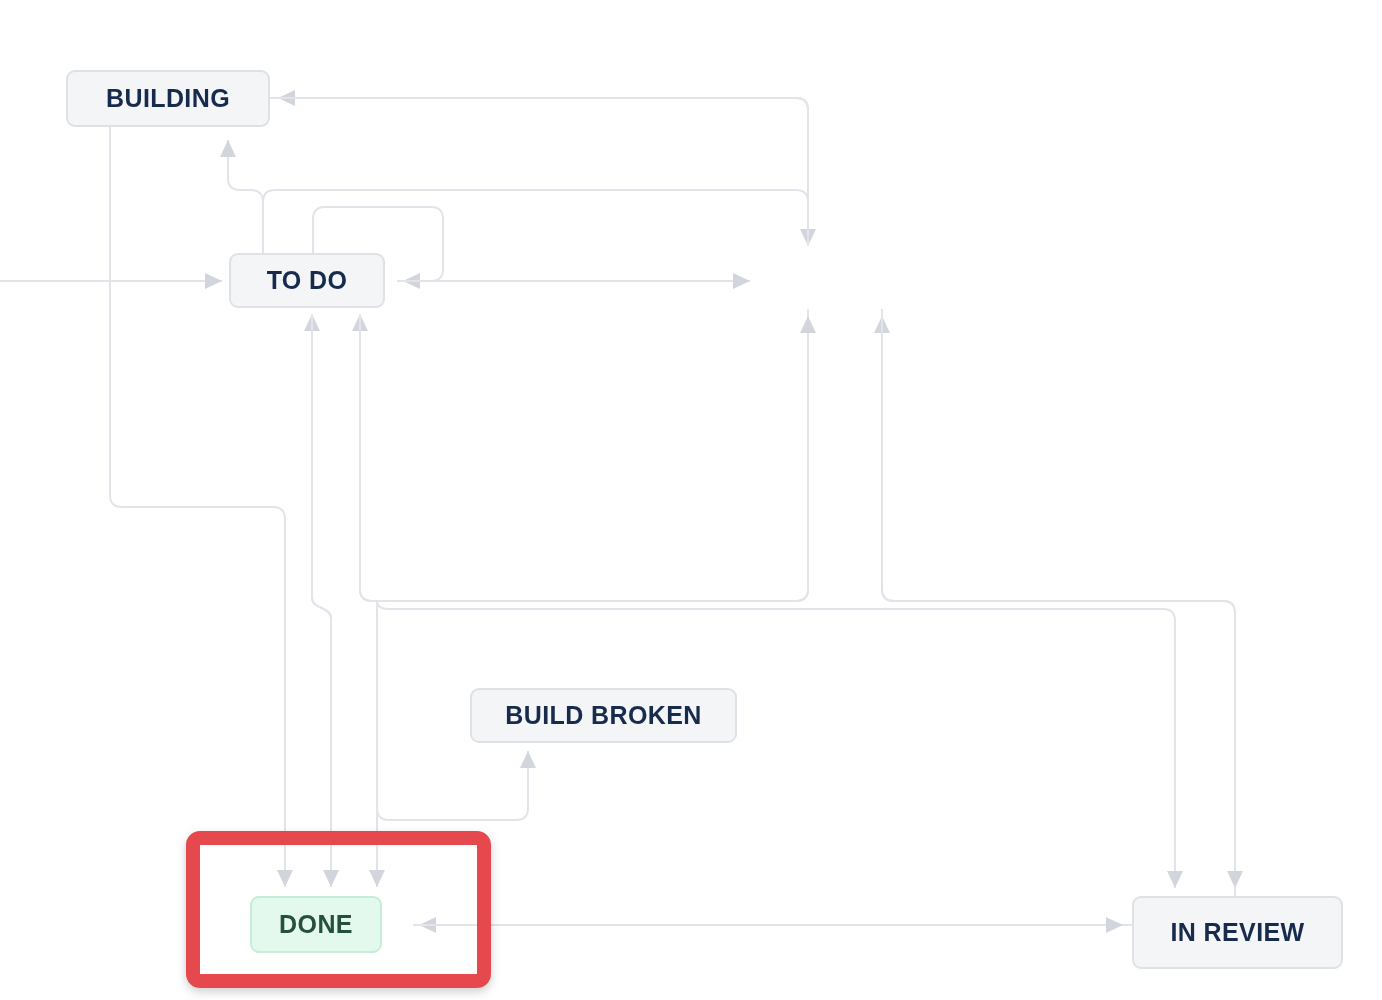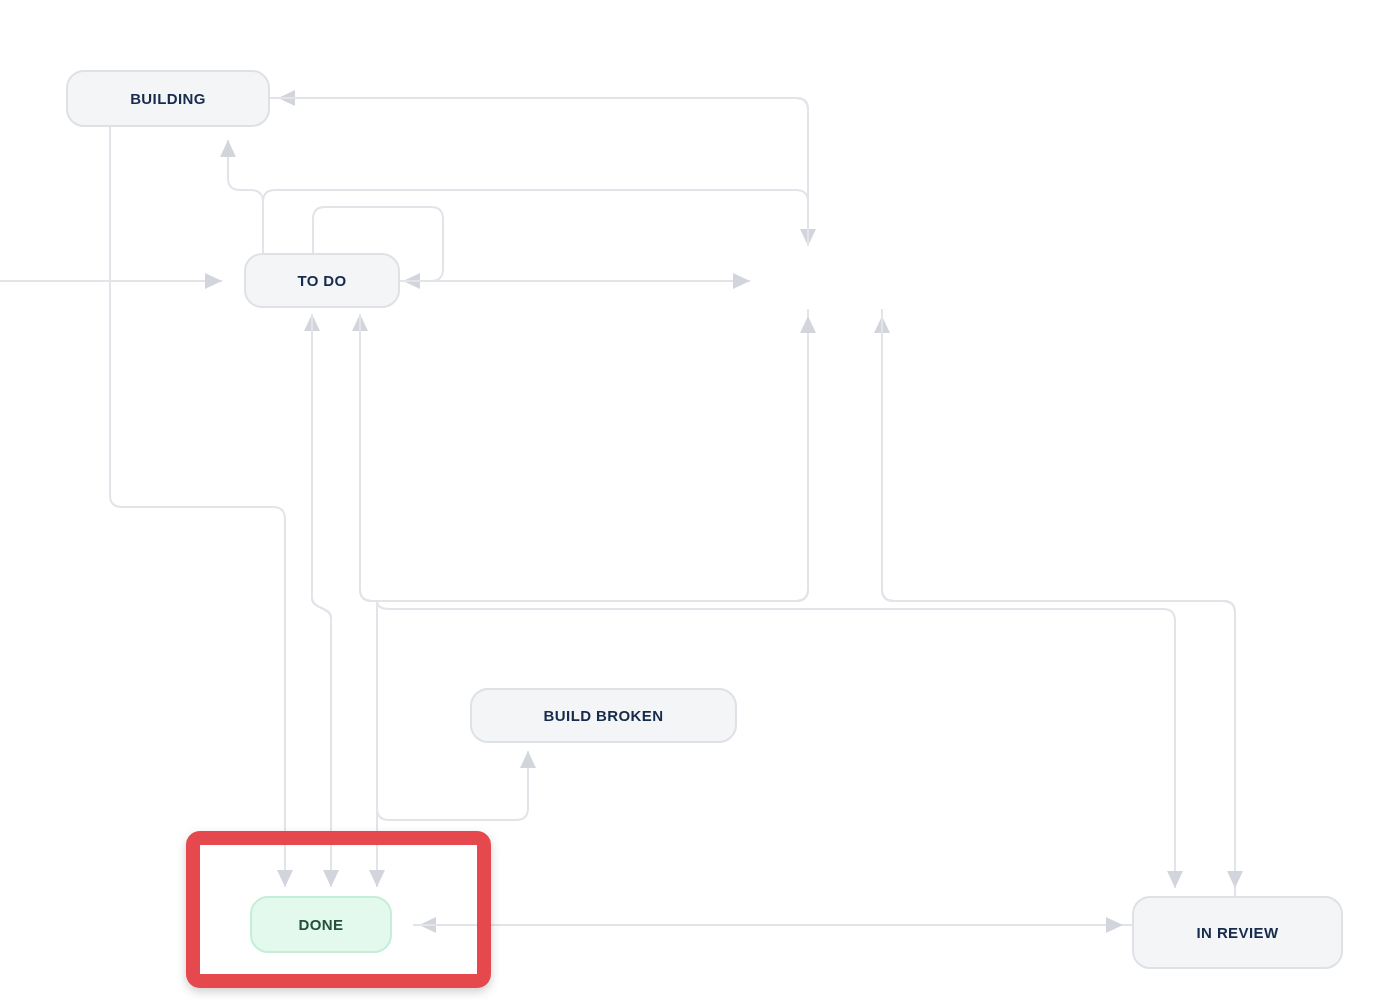--- a/index.html
+++ b/index.html
@@ -4,32 +4,32 @@
 <style>
   html,body{margin:0;padding:0;background:#ffffff;}
   .canvas{
     position:relative;width:1382px;height:1000px;overflow:hidden;background:#ffffff;
     font-family:"Liberation Sans",sans-serif;
   }
   svg.wires{position:absolute;left:0;top:0;z-index:1;}
   path.conn{fill:none;stroke:var(--line,#e2e4e9);stroke-width:2;}
   .node{
     position:absolute;z-index:2;display:flex;align-items:center;justify-content:center;
-    box-sizing:border-box;border-radius:18px;border:2px solid var(--gray-border,#dee1e6);
+    box-sizing:border-box;border-radius:9px;border:2px solid var(--gray-border,#dee1e6);
     background:var(--gray-bg,#f4f5f7);color:var(--gray-text,#172b4d);
-    font-size:15px;font-weight:700;letter-spacing:.4px;white-space:nowrap;
+    font-size:25px;font-weight:700;letter-spacing:.4px;white-space:nowrap;
     cursor:default;user-select:none;
   }
   .node.blue{background:var(--blue-bg,#e9f1fd);border-color:var(--blue-border,#c9d9f4);color:var(--blue-text,#172b4d);}
   .node.green{background:var(--green-bg,#e4f9ed);border-color:var(--green-border,#c4eed8);color:var(--green-text,#25503c);}
   .n-building{left:66px;top:70px;width:204px;height:57px;}
-  .n-todo{left:229px;top:253px;width:156px;height:55px;margin-left:15px;}
+  .n-todo{left:229px;top:253px;width:156px;height:55px;}
   .n-inprogress{left:757px;top:252px;width:250px;height:57px;}
   .n-buildbroken{left:470px;top:688px;width:267px;height:55px;}
-  .n-done{left:250px;top:896px;width:142px;height:57px;}
+  .n-done{left:250px;top:896px;width:132px;height:57px;}
   .n-inreview{left:1132px;top:896px;width:211px;height:73px;}
   .highlight-box{
     position:absolute;z-index:5;left:186px;top:831px;width:305px;height:157px;
     box-sizing:border-box;border:14px solid var(--hl,#e5494e);border-radius:14px;
     box-shadow:0 4px 10px rgba(120,120,120,.35);pointer-events:none;
   }
 </style>
 </head>
 <body>
 

